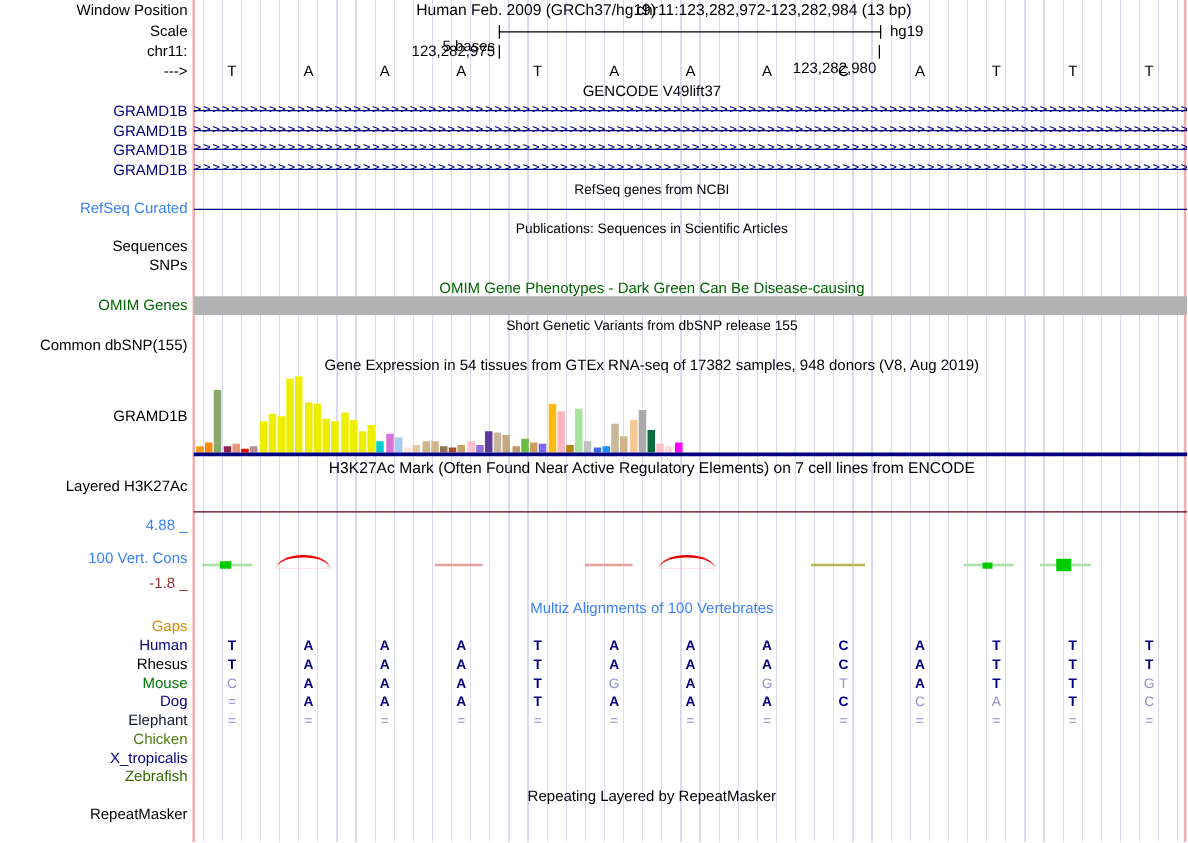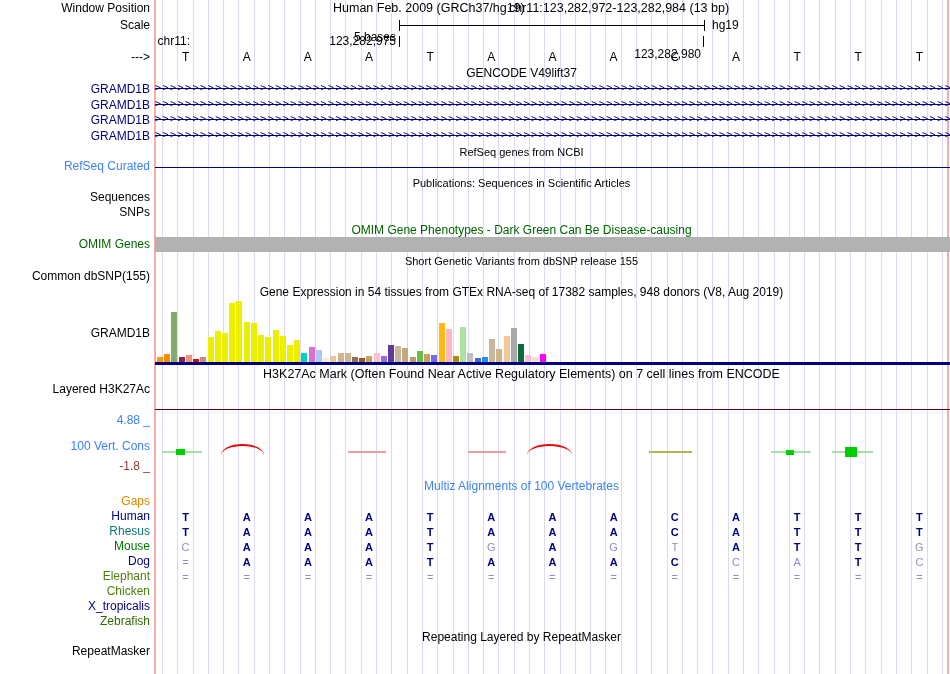--- a/index.html
+++ b/index.html
@@ -41,21 +41,21 @@
   <div class="abs t13" style="left:333px;top:2px;white-space:nowrap;">Human Feb. 2009 (GRCh37/hg19)</div>
   <div class="abs t13" style="left:509px;top:2px;white-space:nowrap;">chr11:123,282,972-123,282,984 (13 bp)</div>
 
   <div class="lbl t12" style="top:19px;">Scale</div>
   <div class="abs t12" style="left:246px;top:19px;width:150px;text-align:right;margin-top:12px;">5 bases</div>
   <div class="abs" style="left:399px;top:25px;width:306px;height:1px;background:#000;"></div>
   <div class="tick" style="left:399px;top:20px;height:11px;"></div>
   <div class="tick" style="left:704px;top:20px;height:11px;"></div>
   <div class="abs t12" style="left:712px;top:19px;">hg19</div>
 
-  <div class="lbl t12" style="top:35px;padding-left:40px;">chr11:</div>
+  <div class="lbl t12" style="top:35px;">chr11:</div>
   <div class="abs t12" style="left:246px;top:35px;width:150px;text-align:right;">123,282,975</div>
   <div class="abs t12" style="left:551px;top:35px;width:150px;text-align:right;margin-top:13px;">123,282,980</div>
   <div class="tick" style="left:399px;top:36px;height:11px;"></div>
   <div class="tick" style="left:703px;top:36px;height:11px;"></div>
 
   <div class="lbl t12" style="top:51px;">---&gt;</div>
   <div id="ruler-bases">
       <div class="baseCell" style="left:155px;top:51px;">T</div>
       <div class="baseCell" style="left:216.15px;top:51px;">A</div>
       <div class="baseCell" style="left:277.3px;top:51px;">A</div>
@@ -189,21 +189,21 @@
       <div class="alnCell" style="left:338.45px;top:511px;color:#000080;font-weight:bold;">A</div>
       <div class="alnCell" style="left:399.6px;top:511px;color:#000080;font-weight:bold;">T</div>
       <div class="alnCell" style="left:460.75px;top:511px;color:#000080;font-weight:bold;">A</div>
       <div class="alnCell" style="left:521.9px;top:511px;color:#000080;font-weight:bold;">A</div>
       <div class="alnCell" style="left:583.05px;top:511px;color:#000080;font-weight:bold;">A</div>
       <div class="alnCell" style="left:644.2px;top:511px;color:#000080;font-weight:bold;">C</div>
       <div class="alnCell" style="left:705.35px;top:511px;color:#000080;font-weight:bold;">A</div>
       <div class="alnCell" style="left:766.5px;top:511px;color:#000080;font-weight:bold;">T</div>
       <div class="alnCell" style="left:827.65px;top:511px;color:#000080;font-weight:bold;">T</div>
       <div class="alnCell" style="left:888.8px;top:511px;color:#000080;font-weight:bold;">T</div>
-      <div class="lbl t12" style="top:525px;color:#0f766e;">Rhesus</div>
+      <div class="lbl t12" style="top:525px;color:#000000;">Rhesus</div>
       <div class="alnCell" style="left:155px;top:526px;color:#000080;font-weight:bold;">T</div>
       <div class="alnCell" style="left:216.15px;top:526px;color:#000080;font-weight:bold;">A</div>
       <div class="alnCell" style="left:277.3px;top:526px;color:#000080;font-weight:bold;">A</div>
       <div class="alnCell" style="left:338.45px;top:526px;color:#000080;font-weight:bold;">A</div>
       <div class="alnCell" style="left:399.6px;top:526px;color:#000080;font-weight:bold;">T</div>
       <div class="alnCell" style="left:460.75px;top:526px;color:#000080;font-weight:bold;">A</div>
       <div class="alnCell" style="left:521.9px;top:526px;color:#000080;font-weight:bold;">A</div>
       <div class="alnCell" style="left:583.05px;top:526px;color:#000080;font-weight:bold;">A</div>
       <div class="alnCell" style="left:644.2px;top:526px;color:#000080;font-weight:bold;">C</div>
       <div class="alnCell" style="left:705.35px;top:526px;color:#000080;font-weight:bold;">A</div>
@@ -231,21 +231,21 @@
       <div class="alnCell" style="left:338.45px;top:556px;color:#000080;font-weight:bold;">A</div>
       <div class="alnCell" style="left:399.6px;top:556px;color:#000080;font-weight:bold;">T</div>
       <div class="alnCell" style="left:460.75px;top:556px;color:#000080;font-weight:bold;">A</div>
       <div class="alnCell" style="left:521.9px;top:556px;color:#000080;font-weight:bold;">A</div>
       <div class="alnCell" style="left:583.05px;top:556px;color:#000080;font-weight:bold;">A</div>
       <div class="alnCell" style="left:644.2px;top:556px;color:#000080;font-weight:bold;">C</div>
       <div class="alnCell" style="left:705.35px;top:556px;color:#8E8EC8;font-weight:normal;">C</div>
       <div class="alnCell" style="left:766.5px;top:556px;color:#8E8EC8;font-weight:normal;">A</div>
       <div class="alnCell" style="left:827.65px;top:556px;color:#000080;font-weight:bold;">T</div>
       <div class="alnCell" style="left:888.8px;top:556px;color:#8E8EC8;font-weight:normal;">C</div>
-      <div class="lbl t12" style="top:570px;color:#4d7c0f;">Elephant</div>
+      <div class="lbl t12" style="top:570px;color:#0f172a;">Elephant</div>
       <div class="alnCell" style="left:155px;top:571px;color:#8E8EC8;font-weight:normal;">=</div>
       <div class="alnCell" style="left:216.15px;top:571px;color:#8E8EC8;font-weight:normal;">=</div>
       <div class="alnCell" style="left:277.3px;top:571px;color:#8E8EC8;font-weight:normal;">=</div>
       <div class="alnCell" style="left:338.45px;top:571px;color:#8E8EC8;font-weight:normal;">=</div>
       <div class="alnCell" style="left:399.6px;top:571px;color:#8E8EC8;font-weight:normal;">=</div>
       <div class="alnCell" style="left:460.75px;top:571px;color:#8E8EC8;font-weight:normal;">=</div>
       <div class="alnCell" style="left:521.9px;top:571px;color:#8E8EC8;font-weight:normal;">=</div>
       <div class="alnCell" style="left:583.05px;top:571px;color:#8E8EC8;font-weight:normal;">=</div>
       <div class="alnCell" style="left:644.2px;top:571px;color:#8E8EC8;font-weight:normal;">=</div>
       <div class="alnCell" style="left:705.35px;top:571px;color:#8E8EC8;font-weight:normal;">=</div>

